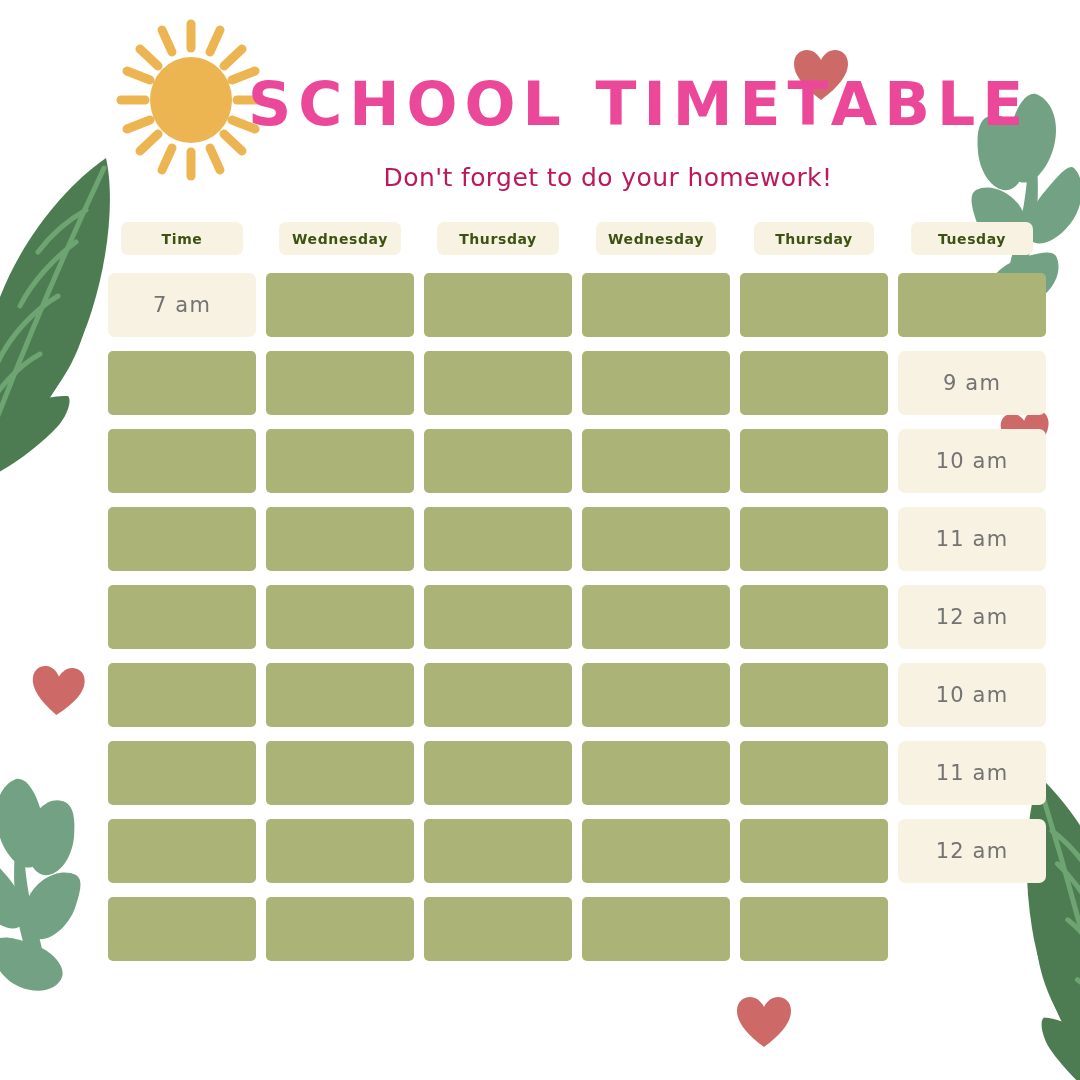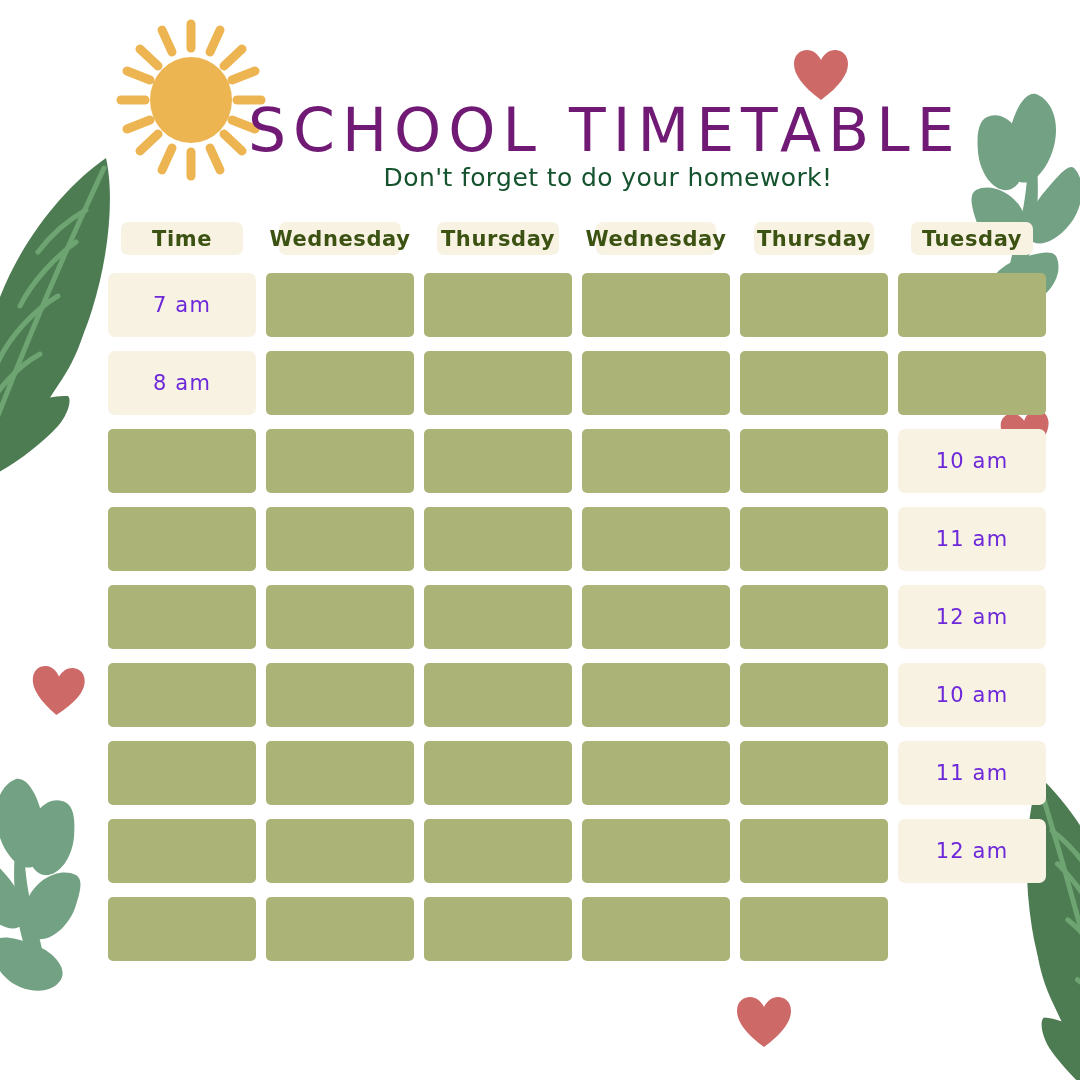--- a/index.html
+++ b/index.html
@@ -40,39 +40,39 @@
   
   .header {
     position: absolute;
     left: 0; top: 0;
     width: 1080px;
     height: 210px;
   }
   .title {
     position: absolute;
     left: 248px;
-    top: 100px;
+    top: 74px;
     font-family: "DejaVu Sans", sans-serif;
     font-size: 60px;
-    font-weight: 400;
+    font-weight: 700;
     letter-spacing: 7px;
-    color: #701a75;
+    color: #ec4899;
     white-space: nowrap;
     line-height: 1;
   }
   .subtitle {
     position: absolute;
     left: 0;
     top: 163px;
     width: 1080px;
     padding-left: 136px;
     box-sizing: border-box;
     text-align: center;
     font-size: 25px;
-    color: #14532d;
+    color: #be185d;
     letter-spacing: 0.4px;
     white-space: nowrap;
   }
 
   
   .table-wrap {
     position: absolute;
     left: 108px;
     top: 222px;
     width: 878px;
@@ -84,42 +84,42 @@
     margin-bottom: 18px;
   }
   .head-cell {
     display: flex;
     align-items: center;
     justify-content: center;
     height: 33px;
     background: #f8f2e3;
     border-radius: 7px;
     color: #3c5213;
-    font-size: 21px;
+    font-size: 14px;
     font-weight: 700;
     letter-spacing: 0.6px;
     margin: 0 auto;
     width: 122px;
   }
   .head-cell.wide { width: 120px; }
 
   .body-grid {
     display: grid;
     grid-template-columns: 148px 148px 148px 148px 148px 148px;
     column-gap: 10px;
     row-gap: 14px;
   }
   .time-cell {
     height: 64px;
     background: #f8f2e3;
     border-radius: 7px;
     display: flex;
     align-items: center;
     justify-content: center;
-    color: #6d28d9;
+    color: #737373;
     font-size: 21px;
     letter-spacing: 1.2px;
   }
   .slot-cell {
     height: 64px;
     background: #abb377;
     border-radius: 5px;
   }
 </style>
 </head>
@@ -249,26 +249,26 @@
       <div class="head-cell wide">Thursday</div>
       <div class="head-cell">Tuesday</div>
     </div>
   <div class="body-grid" id="body-grid">
       <div class="time-cell">7 am</div>
       <div class="slot-cell"></div>
       <div class="slot-cell"></div>
       <div class="slot-cell"></div>
       <div class="slot-cell"></div>
       <div class="slot-cell"></div>
-      <div class="time-cell">8 am</div>
-      <div class="slot-cell"></div>
-      <div class="slot-cell"></div>
-      <div class="slot-cell"></div>
-      <div class="slot-cell"></div>
-      <div class="slot-cell"></div>
+      <div class="slot-cell"></div>
+      <div class="slot-cell"></div>
+      <div class="slot-cell"></div>
+      <div class="slot-cell"></div>
+      <div class="slot-cell"></div>
+      <div class="time-cell">9 am</div>
       <div class="slot-cell"></div>
       <div class="slot-cell"></div>
       <div class="slot-cell"></div>
       <div class="slot-cell"></div>
       <div class="slot-cell"></div>
       <div class="time-cell">10 am</div>
       <div class="slot-cell"></div>
       <div class="slot-cell"></div>
       <div class="slot-cell"></div>
       <div class="slot-cell"></div>

